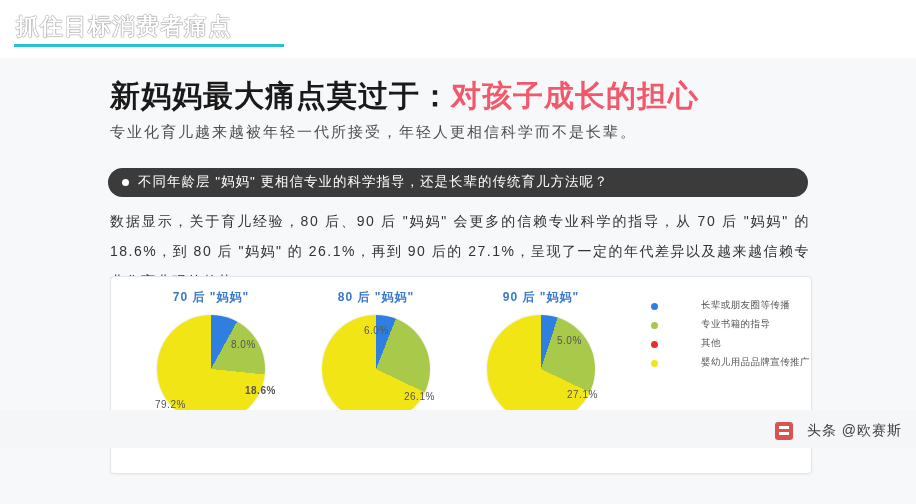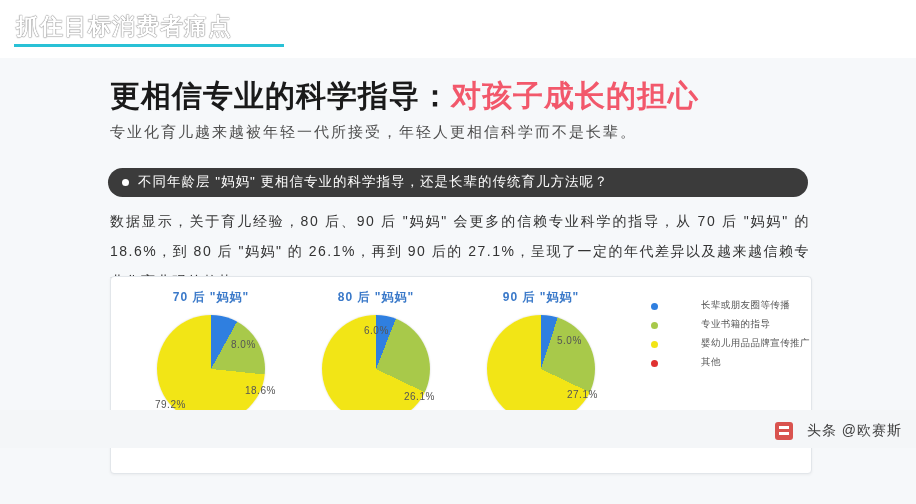--- a/index.html
+++ b/index.html
@@ -134,39 +134,39 @@
 <div class="page">
 
   <div class="topbar">
     <div class="topbar-title">抓住目标消费者痛点</div>
     <div class="topbar-underline"></div>
   </div>
 
   <div class="slide">
 
     <div class="headline">
-      <span>更相信专业的科学指导：</span><span class="accent">对孩子成长的担心</span>
+      <span>新妈妈最大痛点莫过于：</span><span class="accent">对孩子成长的担心</span>
     </div>
 
     <div class="subline">专业化育儿越来越被年轻一代所接受，年轻人更相信科学而不是长辈。</div>
 
     <div class="insightbar">
       <span class="insight-dot"></span>
       <span class="insight-text">不同年龄层 "妈妈" 更相信专业的科学指导，还是长辈的传统育儿方法呢？</span>
     </div>
 
     <div class="para">数据显示，关于育儿经验，80 后、90 后 "妈妈" 会更多的信赖专业科学的指导，从 70 后 "妈妈" 的 18.6%，到 80 后 "妈妈" 的 26.1%，再到 90 后的 27.1%，呈现了一定的年代差异以及越来越信赖专业化育儿观的趋势。</div>
 
     <div class="card">
 
       <div class="pie-group" style="left:30px;">
         <div class="pie-title">70 后 "妈妈"</div>
         <div class="pie" style="background:conic-gradient(#2f7fe0 0deg 28.8deg, #a8c94a 28.8deg 95.8deg, #f2e516 95.8deg 360deg);"></div>
         <div class="pie-label" style="left:90px;top:50px;text-align:right;">8.0%</div>
-        <div class="pie-label" style="left:104px;top:96px;">18.6%</div>
+        <div class="pie-label" style="left:104px;top:96px;font-weight:bold;">18.6%</div>
         <div class="pie-label" style="left:14px;top:110px;">79.2%</div>
       </div>
 
       <div class="pie-group" style="left:195px;">
         <div class="pie-title">80 后 "妈妈"</div>
         <div class="pie" style="background:conic-gradient(#2f7fe0 0deg 21.6deg, #a8c94a 21.6deg 115.6deg, #f2e516 115.6deg 360deg);"></div>
         <div class="pie-label" style="left:58px;top:36px;">6.0%</div>
         <div class="pie-label" style="left:98px;top:102px;">26.1%</div>
         <div class="pie-label" style="left:44px;top:120px;">67.9%</div>
       </div>
@@ -182,26 +182,26 @@
       <div class="legend">
         <div class="legend-row">
           <span class="legend-dot" style="background:#2f7fe0;"></span>
           <span class="legend-text">长辈或朋友圈等传播</span>
         </div>
         <div class="legend-row">
           <span class="legend-dot" style="background:#a8c94a;"></span>
           <span class="legend-text">专业书籍的指导</span>
         </div>
         <div class="legend-row">
+          <span class="legend-dot" style="background:#e03131;"></span>
+          <span class="legend-text">其他</span>
+        </div>
+        <div class="legend-row">
           <span class="legend-dot" style="background:#f2e516;"></span>
           <span class="legend-text">婴幼儿用品品牌宣传推广</span>
-        </div>
-        <div class="legend-row">
-          <span class="legend-dot" style="background:#e03131;"></span>
-          <span class="legend-text">其他</span>
         </div>
       </div>
 
     </div>
 
   </div>
 
   <div class="bottomstrip"></div>
 
   <div class="watermark">

